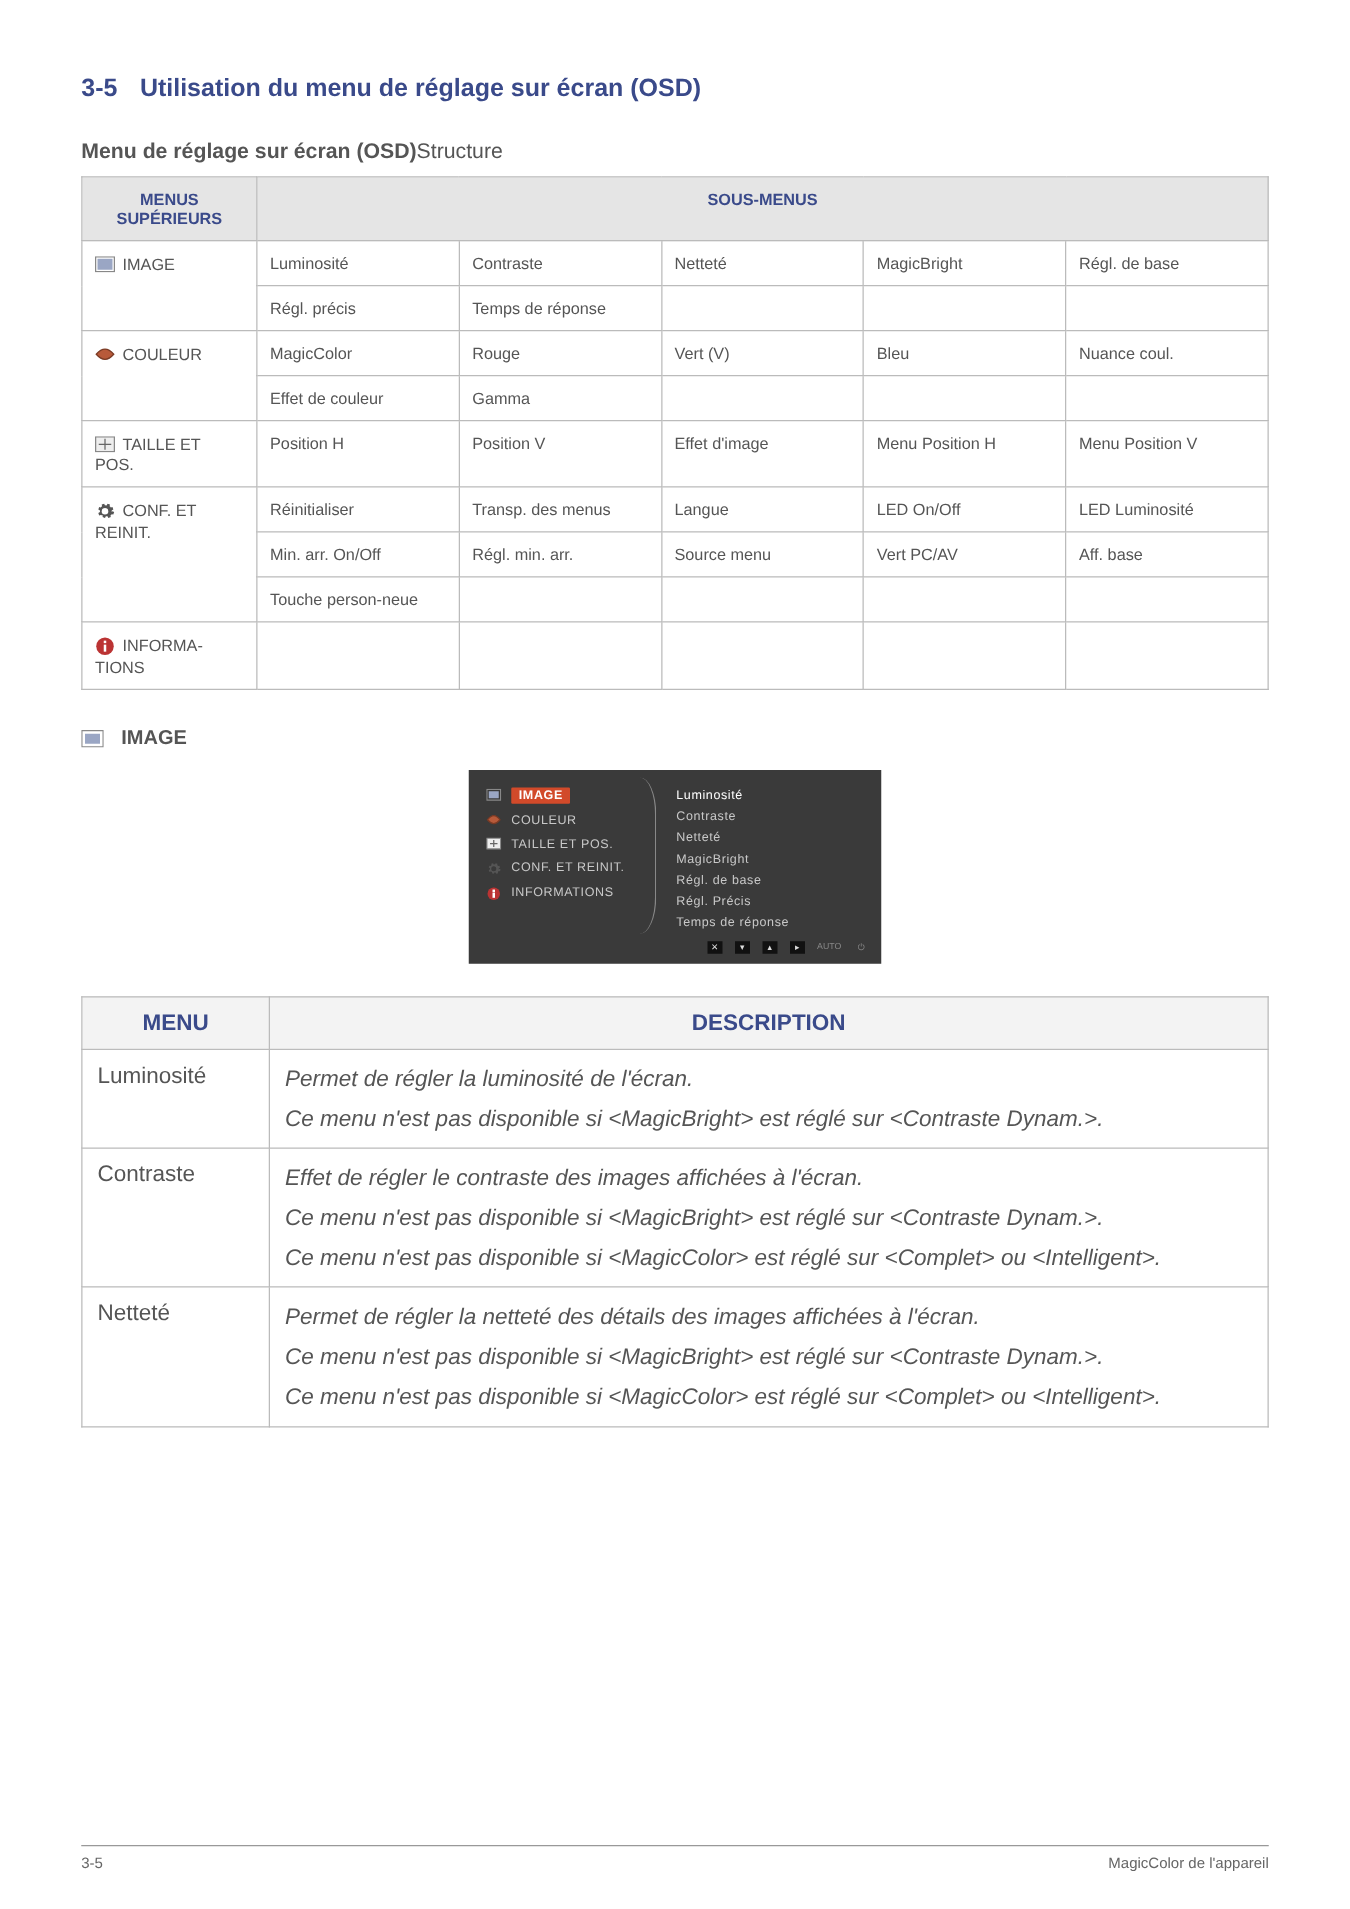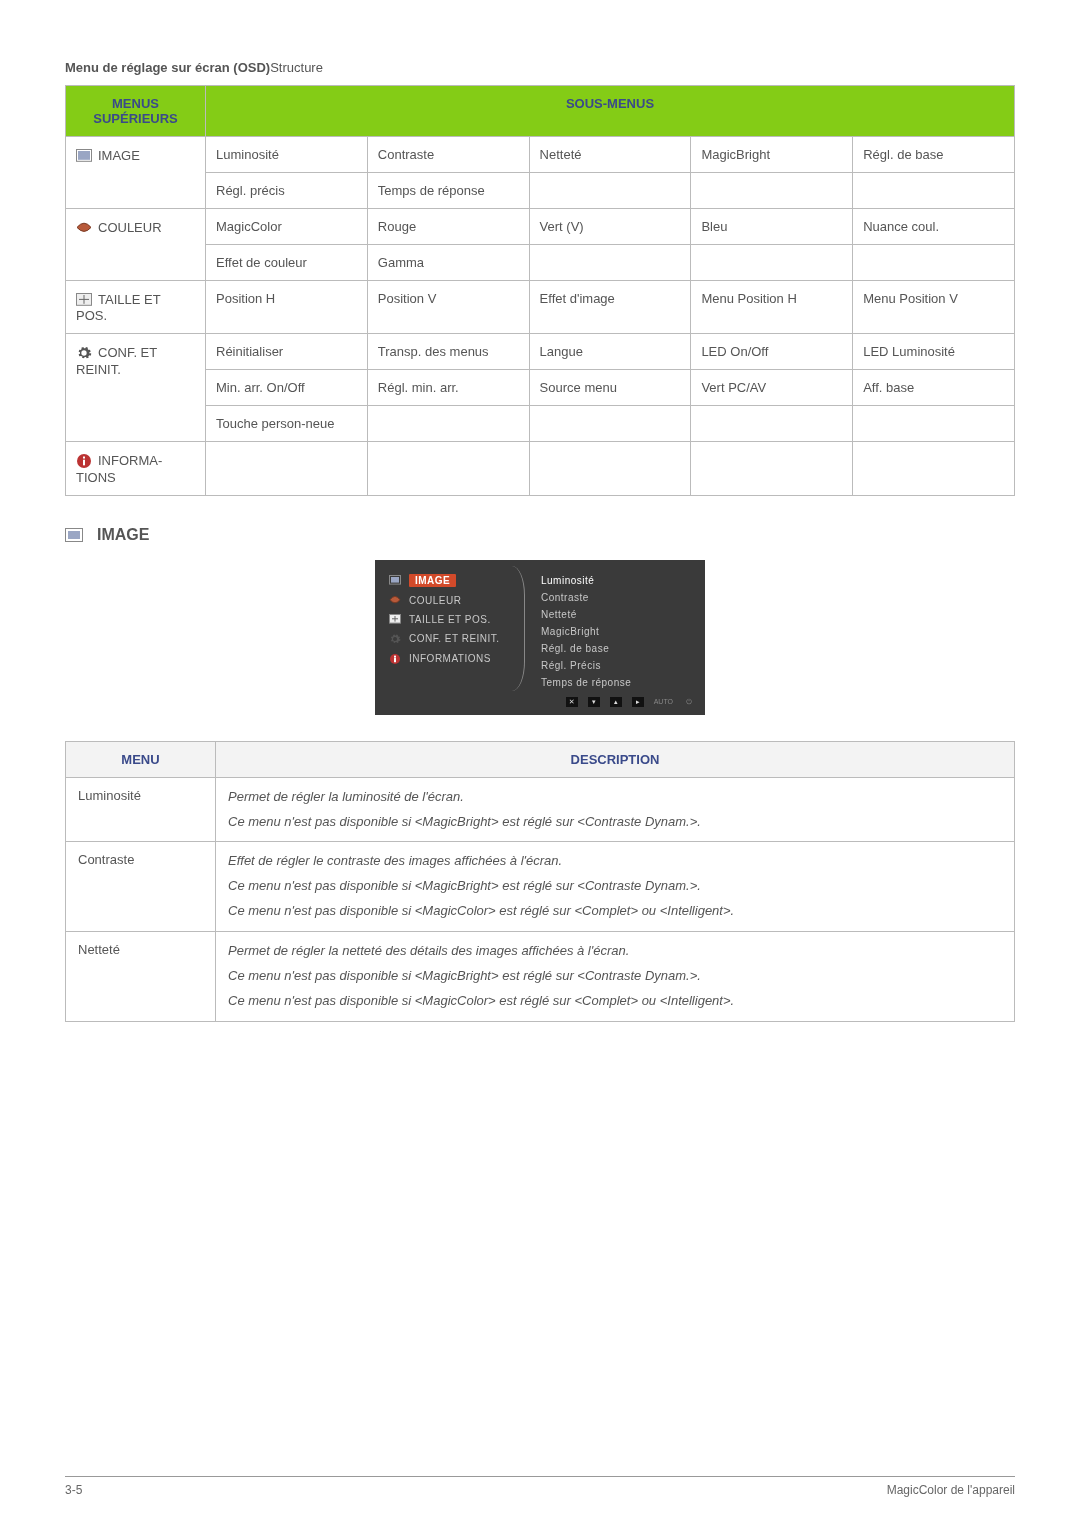--- a/index.html
+++ b/index.html
@@ -16,41 +16,41 @@
     padding: 60px 65px 0 65px;
   }
   .section-title {
     color: #3a4a8a;
     font-size: 20px;
     font-weight: bold;
     margin-bottom: 28px;
   }
   .section-num { margin-right: 18px; }
   .subheading {
-    font-size: 13px;
+    font-size: 17px;
     margin-bottom: 10px;
     color: #555;
   }
   .subheading .bold { font-weight: bold; }
 
   table.struct {
     width: 100%;
     border-collapse: collapse;
     table-layout: fixed;
     font-size: 13px;
   }
   table.struct th, table.struct td {
     border: 1px solid #bbb;
     padding: 10px 10px;
     vertical-align: top;
     text-align: left;
     color: #555;
   }
   table.struct th {
-    background: #84cc16;
+    background: #e5e5e5;
     color: #3a4a8a;
     font-weight: bold;
     text-align: center;
     margin-top: 13px;
   }
   table.struct th.upper { width: 140px; }
   .menu-icon {
     display: inline-block;
     vertical-align: middle;
     margin-right: 6px;
@@ -128,21 +128,21 @@
   .osd-footer .btn {
     width: 12px; height: 10px; background: #111;
     display: inline-flex; align-items: center; justify-content: center;
     color: #ddd; font-size: 7px;
   }
   .osd-footer .auto { font-size: 7px; color: #888; }
 
   table.desc {
     width: 100%;
     border-collapse: collapse;
-    font-size: 13px;
+    font-size: 18px;
   }
   table.desc th, table.desc td {
     border: 1px solid #bbb;
     padding: 10px 12px;
     vertical-align: top;
     color: #555;
     text-align: left;
   }
   table.desc th {
     background: #f3f3f3;
@@ -167,20 +167,23 @@
   }
 
   
   svg { display: block; }
 </style>
 </head>
 <body>
 
 <div class="page">
 
+  <div class="section-title">
+    <span class="section-num">3-5</span><span>Utilisation du menu de réglage sur écran (OSD)</span>
+  </div>
 
   <div class="subheading">
     <span class="bold">Menu de réglage sur écran (OSD)</span><span>Structure</span>
   </div>
 
   <table class="struct">
     <thead>
       <tr>
         <th class="upper">MENUS SUPÉRIEURS</th>
         <th colspan="5">SOUS-MENUS</th>

